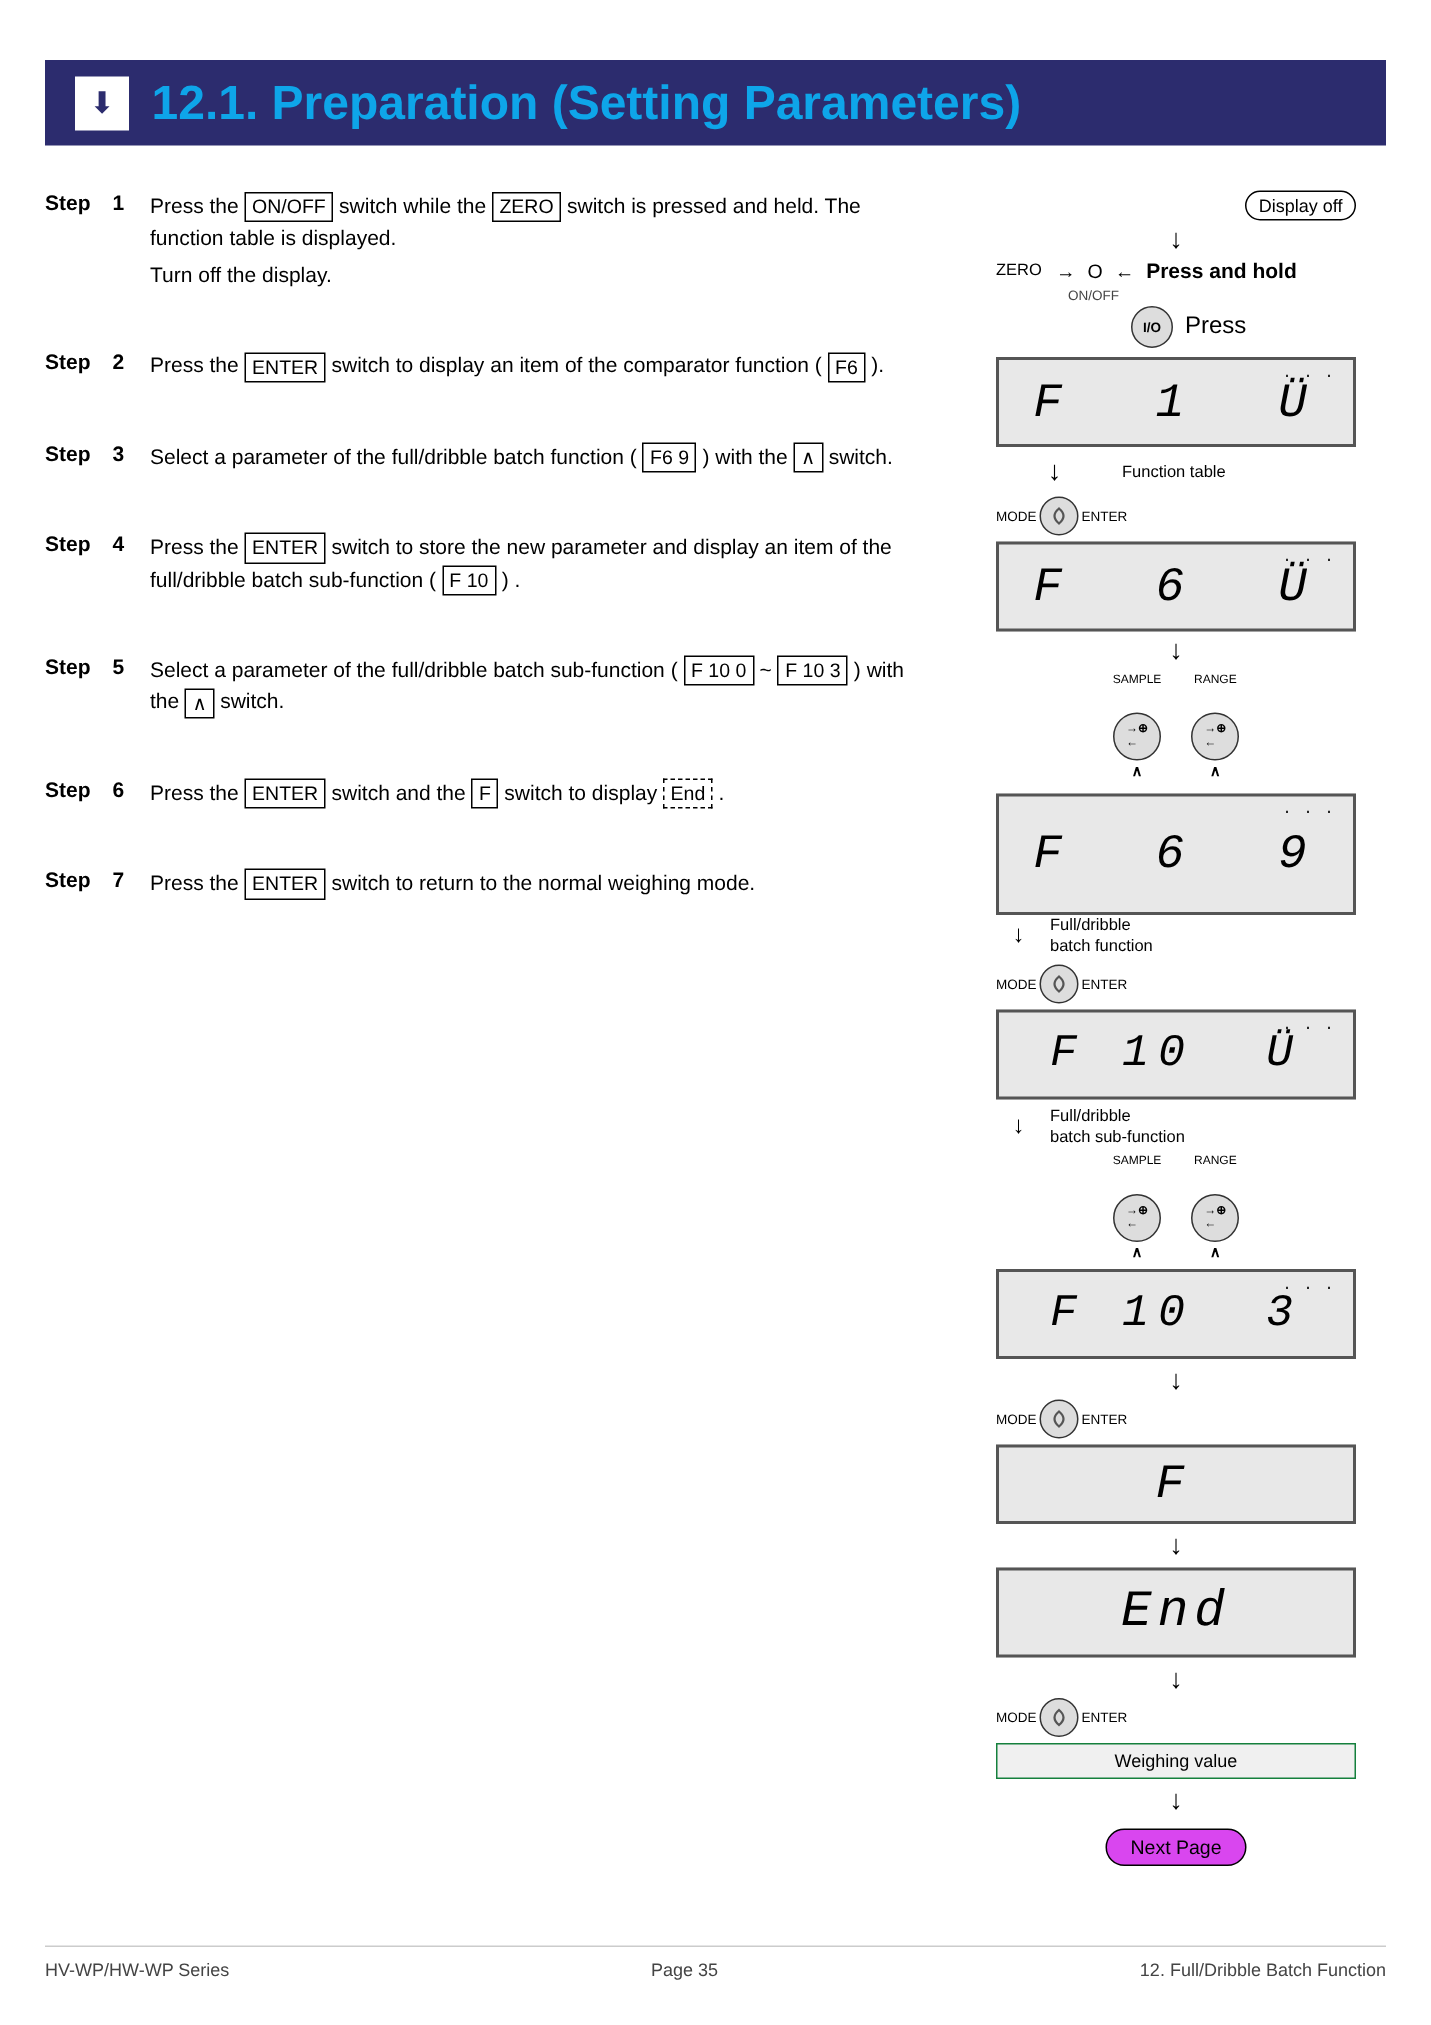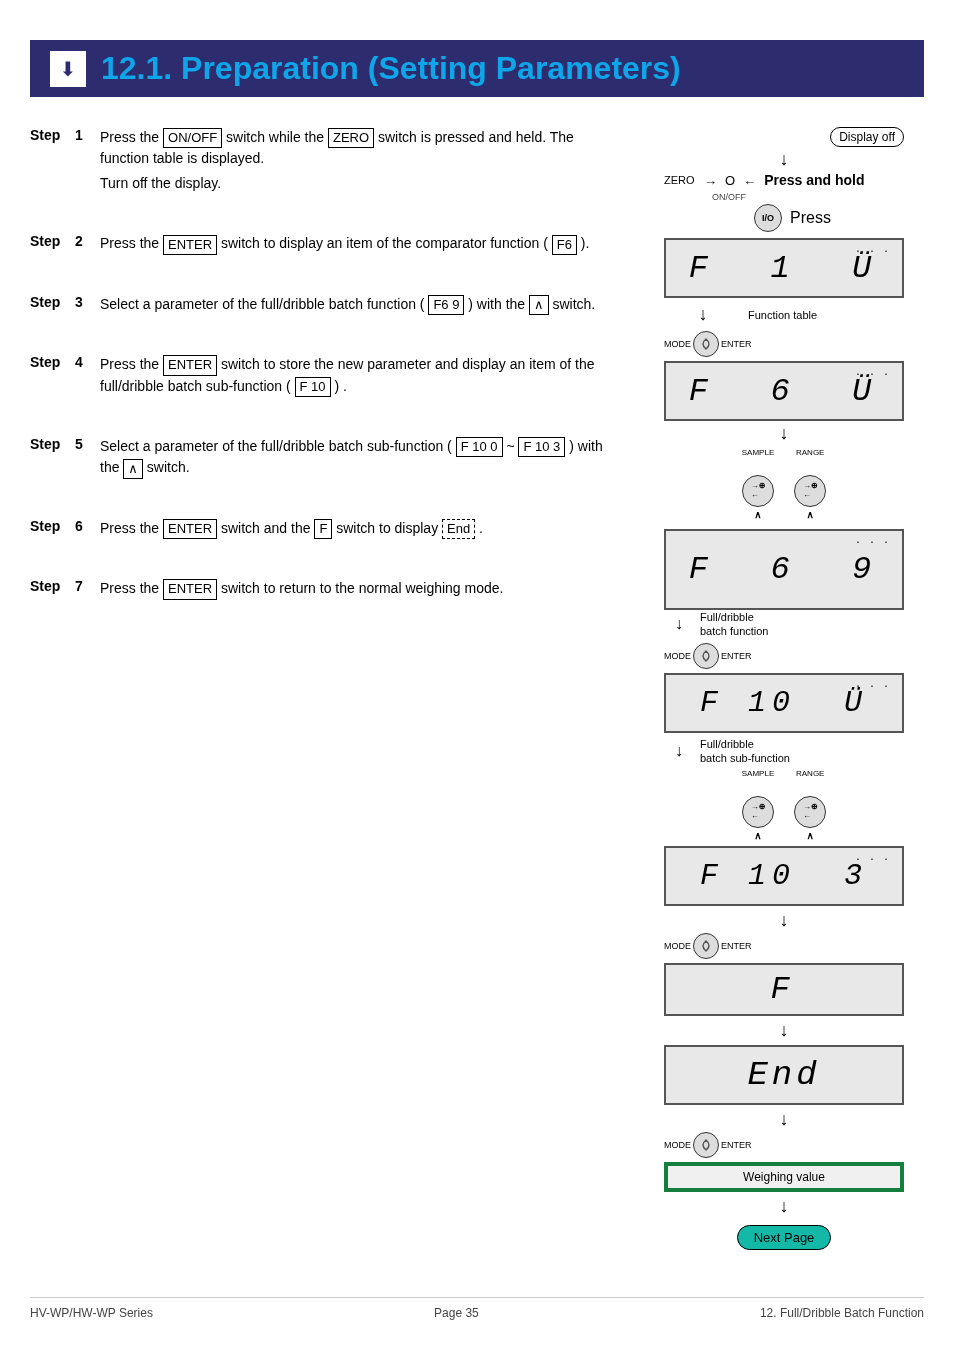--- a/index.html
+++ b/index.html
@@ -189,27 +189,27 @@
       padding-top: 8px;
     }
 
     
     .next-page-btn {
       display: inline-block;
       border: 1px solid #000;
       border-radius: 14px;
       padding: 4px 16px;
       font-size: 13px;
-      background: #14b8a6;
+      background: #d946ef;
       margin-top: 6px;
     }
 
     
     .weighing-box {
-      border: 4px solid #15803d;
+      border: 1px solid #15803d;
       background: #f0f0f0;
       padding: 4px 10px;
       font-size: 12px;
       text-align: center;
       margin-bottom: 4px;
     }
 
     
     .range-btn {
       border: 1px solid #333;

